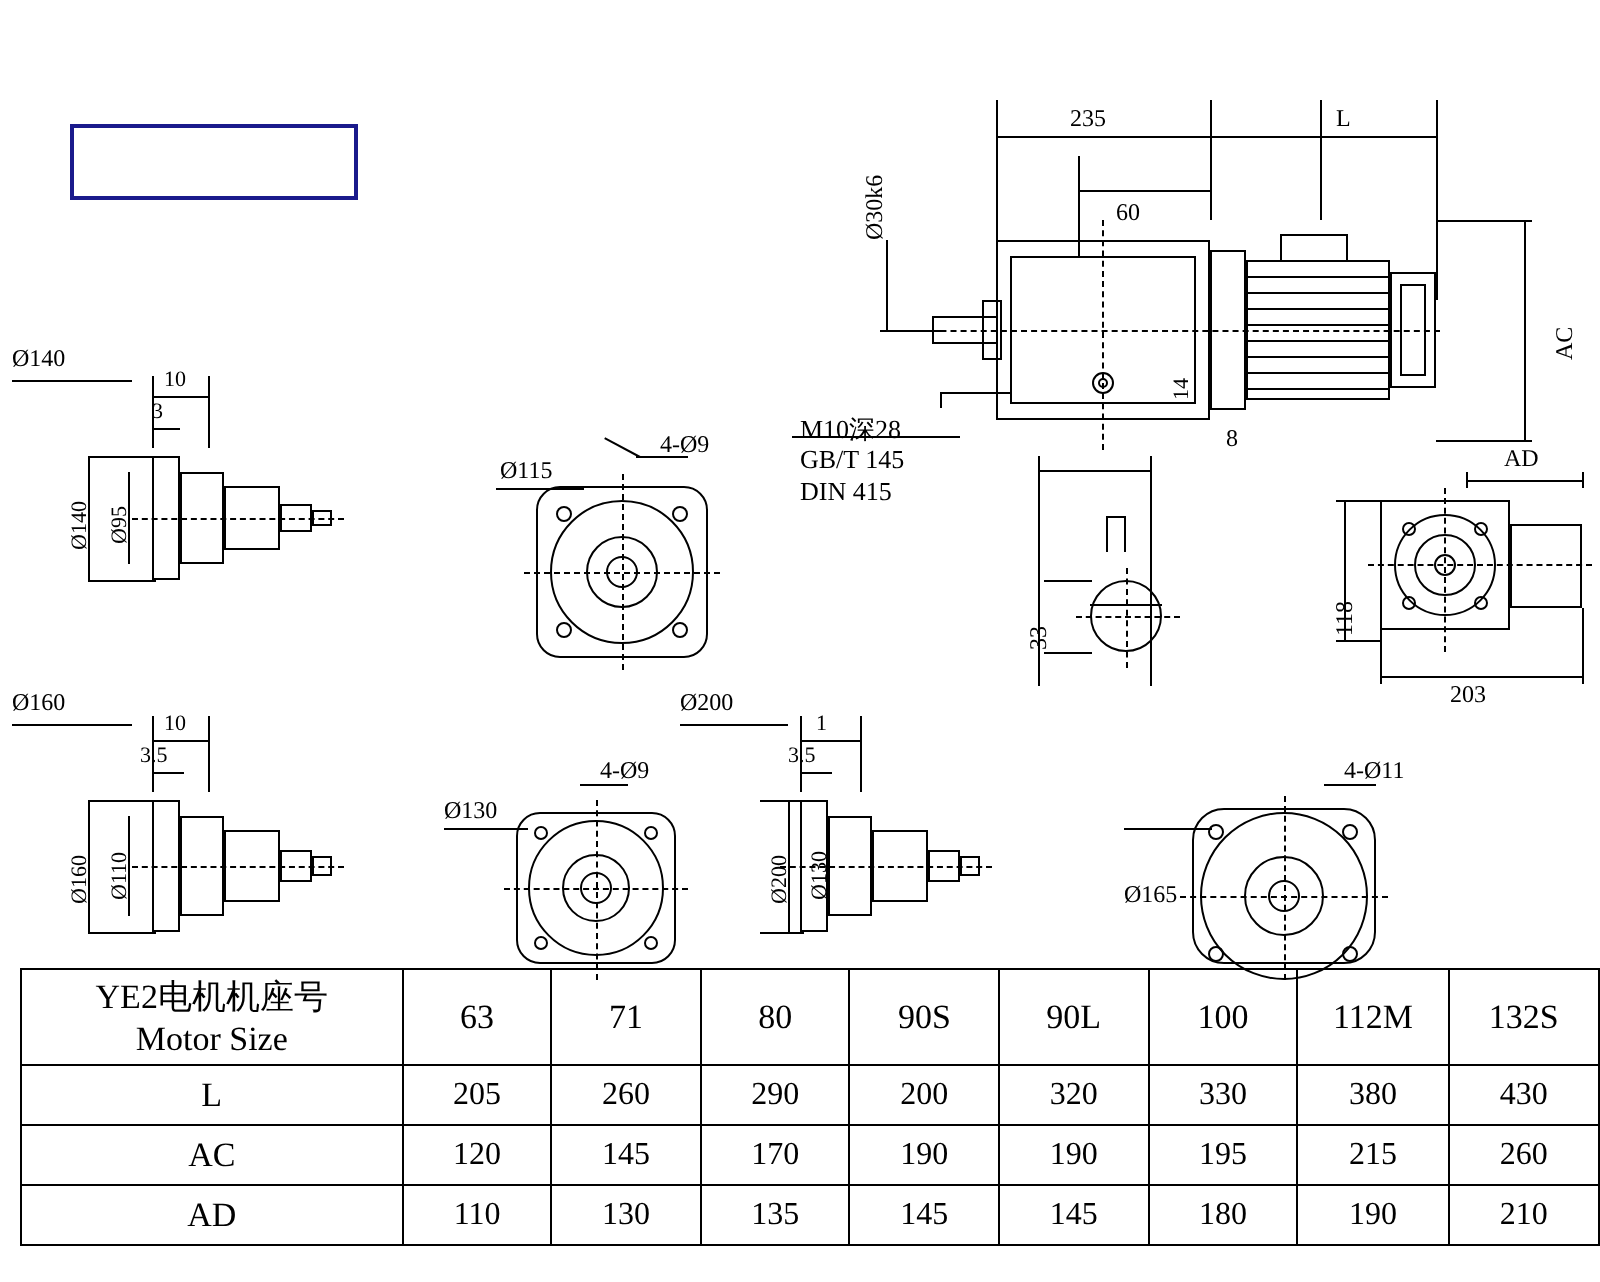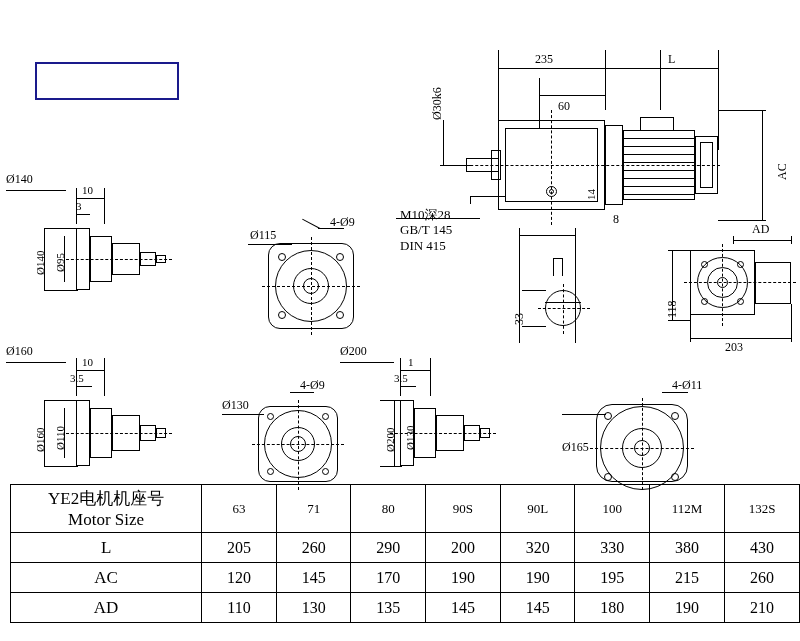--- a/index.html
+++ b/index.html
@@ -55,21 +55,21 @@
     border:1px solid #000;
     text-align:center;
     font-size:16px;
     padding:2px 4px;
     height:25px;
   }
   table.dim td.rowhead{
     width:190px;
     font-size:17px;
   }
-  table.dim td.colhead{width:68px;font-size:13px;}
+  table.dim td.colhead{width:68px;font-size:17px;}
   .cn{font-family:"Liberation Serif", serif;}
 </style>
 </head>
 <body>
 
 <div class="root">
 
   <div class="logo-box"></div>
 
   <div>

